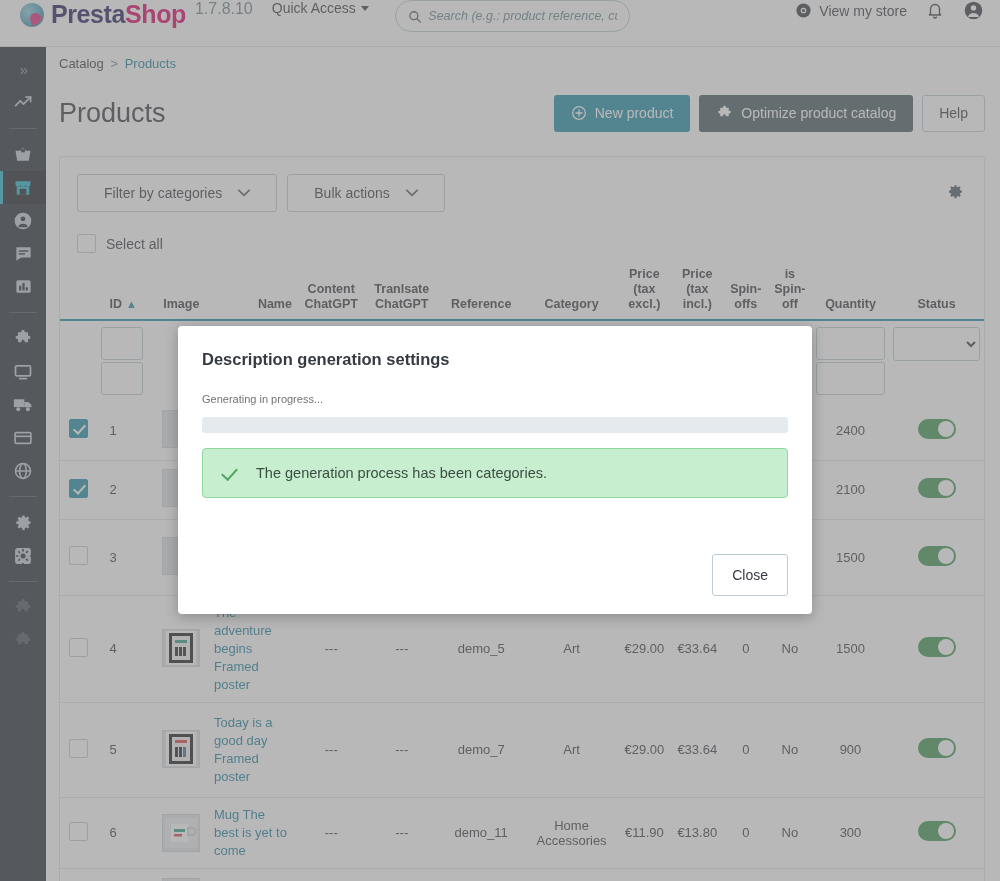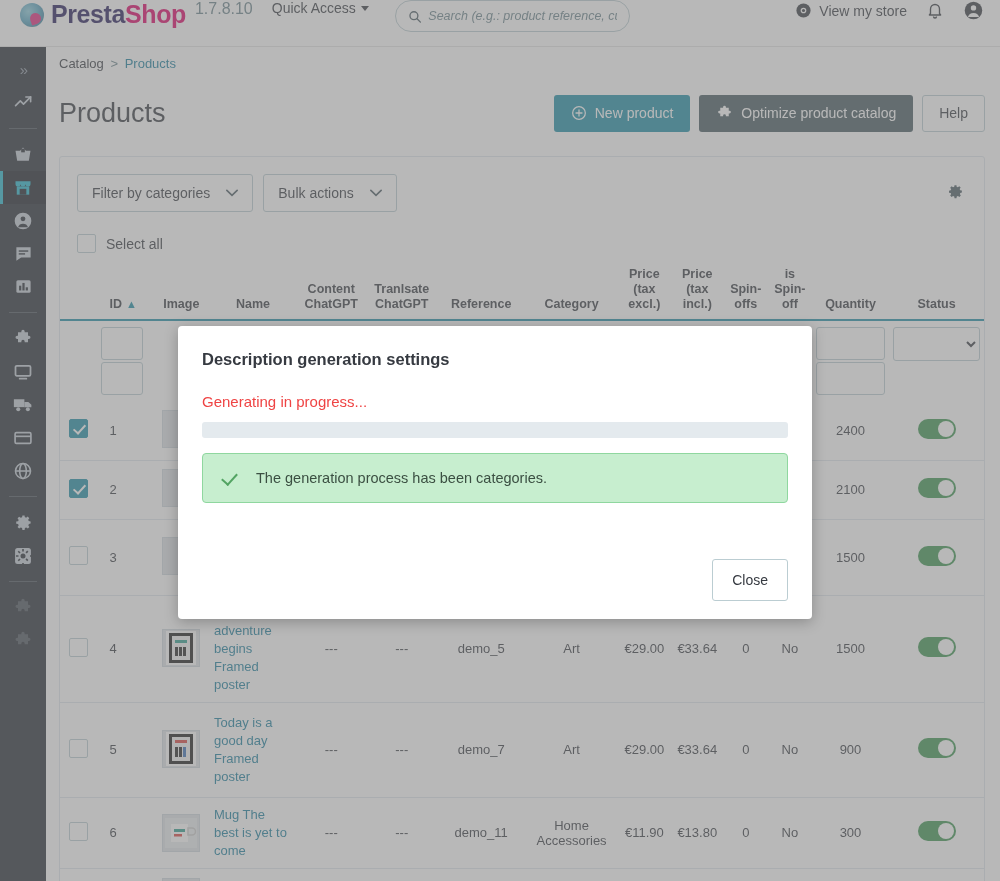--- a/index.html
+++ b/index.html
@@ -108,21 +108,21 @@
   .btn-outline { background: #fff; color: #363a41; border-color: #bbcdd2; }
   
   .card {
     margin: 17px 15px 0 13px; background: #fff;
     border: 1px solid #e0e6ed; border-radius: 3px; position: relative;
     height: 740px; overflow: hidden;
   }
   .card-toolbar { display: flex; align-items: center; padding: 17px 0 0 17px; }
   .dropdown-btn {
     height: 38px; border: 1px solid #bbcdd2; border-radius: 3px; background: #fff;
-    display: inline-flex; align-items: center; gap: 16px; padding: 0 14px;
+    display: inline-flex; align-items: center; gap: 16px; padding: 0 26px;
     font-size: 14px; color: #363a41; cursor: pointer; margin-right: 10px;
   }
   .gear-corner { margin-left: auto; margin-right: 20px; cursor: pointer; }
   .select-all-row {
     display: flex; align-items: center; gap: 10px; padding: 22px 0 0 17px;
     font-size: 14px; color: #363a41;
   }
   .cb {
     width: 19px; height: 19px; border: 1px solid #bbcdd2; border-radius: 2px;
     background: #fff; display: inline-block; cursor: pointer; flex: 0 0 auto;
@@ -179,21 +179,21 @@
     border-radius: 50%; background: #fff;
   }
   
   .modal {
     position: absolute; left: 178px; top: 326px; width: 634px;
     background: #fff; border-radius: 4px; z-index: 100;
     box-shadow: 0 3px 14px rgba(0,0,0,0.25);
     padding: 24px 24px 18px 24px;
   }
   .modal-title { font-size: 16.5px; font-weight: bold; color: #363a41; margin-bottom: 24px; }
-  .modal-status { font-size: 15px; color: #ef4444; margin-bottom: 12px; }
+  .modal-status { font-size: 11px; color: #737373; margin-bottom: 12px; }
   .progress-outer {
     height: 16px; border-radius: 3px; background: #e4eaee; overflow: hidden;
   }
   .progress-bar {
     height: 100%; background-color: #2ab4d8;
     background-image: linear-gradient(45deg,
       rgba(255,255,255,.22) 25%, transparent 25%, transparent 50%,
       rgba(255,255,255,.22) 50%, rgba(255,255,255,.22) 75%,
       transparent 75%, transparent);
     background-size: 18px 18px;
@@ -428,21 +428,21 @@
       </div>
 
       <table class="products">
         <thead>
           <tr class="head-row">
             <th style="width:34px"></th>
             <th class="th-id" style="width:46px">
               <span>ID</span><span class="sort-caret">▲</span>
             </th>
             <th style="width:52px">Image</th>
-            <th style="width:78px;text-align:center">Name</th>
+            <th style="width:78px;text-align:right">Name</th>
             <th style="width:64px">Content ChatGPT</th>
             <th style="width:64px">Tranlsate ChatGPT</th>
             <th style="width:80px">Reference</th>
             <th style="width:84px">Category</th>
             <th style="width:48px">Price (tax excl.)</th>
             <th style="width:48px">Price (tax incl.)</th>
             <th style="width:40px">Spin-offs</th>
             <th style="width:40px">is Spin-off</th>
             <th style="width:70px">Quantity</th>
             <th style="width:86px">Status</th>

